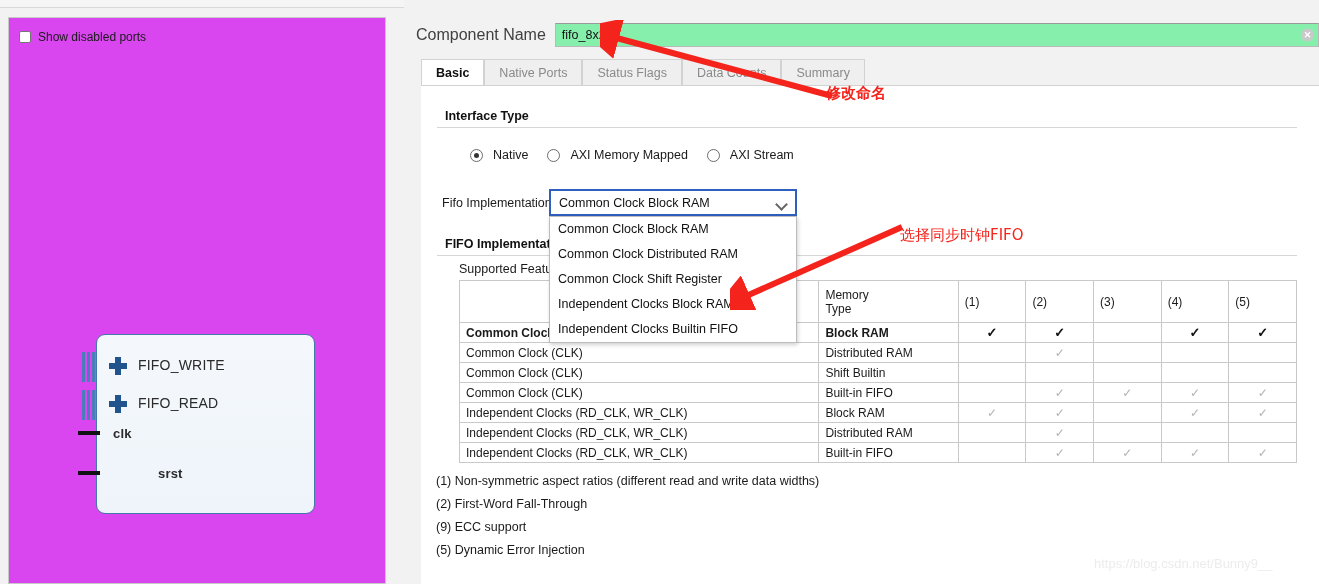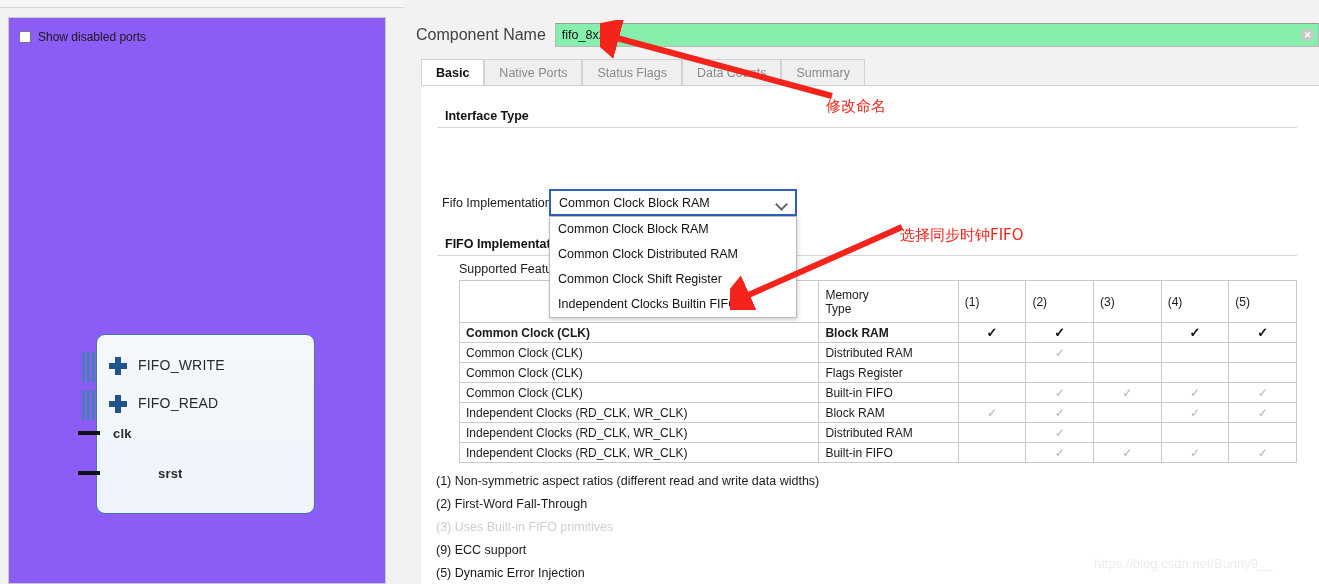--- a/index.html
+++ b/index.html
@@ -13,21 +13,21 @@
     color: #1a1a1a;
   }
   #root { position: relative; width: 1319px; height: 584px; background:#f2f2f2; }
 
   
   .topstrip { position:absolute; left:0; top:0; width:1319px; height:8px; background:#f5f5f5; border-bottom:1px solid #d9d9d9; }
 
   
   .left-panel {
     position:absolute; left:8px; top:17px; width:378px; height:567px;
-    background:#8b5cf6; border:1px solid #c8c8c8;
+    background:#d946ef; border:1px solid #c8c8c8;
   }
   .chk-row { position:absolute; left:10px; top:12px; display:flex; align-items:center; gap:7px; }
   .chkbox { width:12px; height:12px; border:1px solid #767676; border-radius:2px; background:#fff; }
   .chk-label { font-size:12px; color:#1a1a1a; }
 
   
   .sym-wrap { position:absolute; left:62px; top:298px; width:260px; height:210px; }
   .sym-box {
     position:absolute; left:25px; top:18px; width:219px; height:180px;
     border:1px solid #4477aa; border-radius:9px;
@@ -209,20 +209,28 @@
         <span>Summary</span>
       </div>
     </div>
     <div class="tabbar-line"></div>
     <div class="content-pane"></div>
   </div>
 
   <div class="grp-title" style="left:437px; top:109px;">Interface Type</div>
   <div class="grp-rule" style="left:437px; top:127px; width:860px;"></div>
 
+  <div class="radio-row">
+    <span class="radio sel"></span>
+    <span class="radio-lbl">Native</span>
+    <span class="radio"></span>
+    <span class="radio-lbl">AXI Memory Mapped</span>
+    <span class="radio"></span>
+    <span class="radio-lbl">AXI Stream</span>
+  </div>
 
   <div class="fi-label">Fifo Implementation</div>
   <div class="fi-select">
     <span>Common Clock Block RAM</span>
     <span class="caret"></span>
   </div>
 
   <div class="grp-title" style="left:437px; top:237px;">FIFO Implementation Options</div>
   <div class="grp-rule" style="left:437px; top:255px; width:860px;"></div>
   <div style="position:absolute; left:459px; top:262px; font-size:12.5px; color:#1a1a1a;">Supported Features</div>
@@ -256,21 +264,21 @@
           <td>Common Clock (CLK)</td>
           <td class="mem">Distributed RAM</td>
           <td class="ck"></td>
           <td class="ck"><span class="tick-light">✓</span></td>
           <td class="ck"></td>
           <td class="ck"></td>
           <td class="ck"></td>
         </tr>
         <tr>
           <td>Common Clock (CLK)</td>
-          <td class="mem">Flags Register</td>
+          <td class="mem">Shift Builtin</td>
           <td class="ck"></td>
           <td class="ck"></td>
           <td class="ck"></td>
           <td class="ck"></td>
           <td class="ck"></td>
         </tr>
         <tr>
           <td>Common Clock (CLK)</td>
           <td class="mem">Built-in FIFO</td>
           <td class="ck"></td>
@@ -305,41 +313,41 @@
           <td class="ck"><span class="tick-light">✓</span></td>
           <td class="ck"><span class="tick-light">✓</span></td>
           <td class="ck"><span class="tick-light">✓</span></td>
         </tr>
       </tbody>
   </table>
 
   <div class="notes" id="notes-wrap">
       <div class="note">(1) Non-symmetric aspect ratios (different read and write data widths)</div>
       <div class="note">(2) First-Word Fall-Through</div>
-      <div class="note dim">(3) Uses Built-in FIFO primitives</div>
       <div class="note">(9) ECC support</div>
       <div class="note">(5) Dynamic Error Injection</div>
     </div>
 
   <div class="fi-menu" id="fi-menu">
       <div class="fi-item">Common Clock Block RAM</div>
       <div class="fi-item">Common Clock Distributed RAM</div>
       <div class="fi-item">Common Clock Shift Register</div>
+      <div class="fi-item">Independent Clocks Block RAM</div>
       <div class="fi-item">Independent Clocks Builtin FIFO</div>
     </div>
 
   <svg class="arrow-svg" style="left:600px; top:20px; width:270px; height:90px;" viewBox="0 0 270 90">
     <defs>
       <marker id="ah1" markerWidth="7" markerHeight="7" refX="1" refY="3.5" orient="auto">
         <polygon points="0,0 7,3.5 0,7" fill="#f4231b"></polygon>
       </marker>
     </defs>
     <line x1="232" y1="76" x2="13" y2="17" stroke="#f4231b" stroke-width="6" marker-end="url(#ah1)"></line>
   </svg>
-  <div class="anno" style="left:826px; top:97px;">修改命名</div>
+  <div class="anno" style="left:826px; top:84px;font-weight:bold;">修改命名</div>
 
   <svg class="arrow-svg" style="left:730px; top:215px; width:180px; height:95px;" viewBox="0 0 180 95">
     <defs>
       <marker id="ah2" markerWidth="7" markerHeight="7" refX="1" refY="3.5" orient="auto">
         <polygon points="0,0 7,3.5 0,7" fill="#f4231b"></polygon>
       </marker>
     </defs>
     <line x1="172" y1="12" x2="14" y2="82" stroke="#f4231b" stroke-width="6" marker-end="url(#ah2)"></line>
   </svg>
   <div class="anno" style="left:900px; top:226px;">选择同步时钟FIFO</div>

